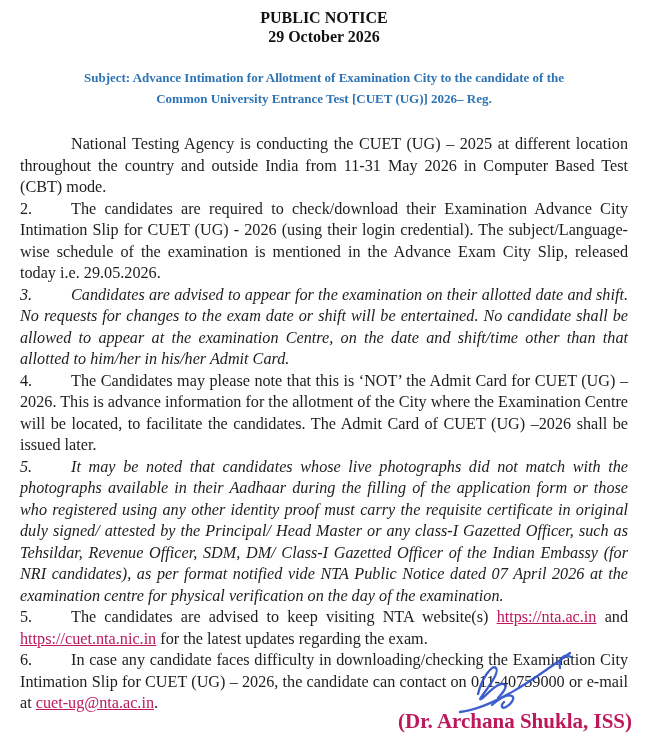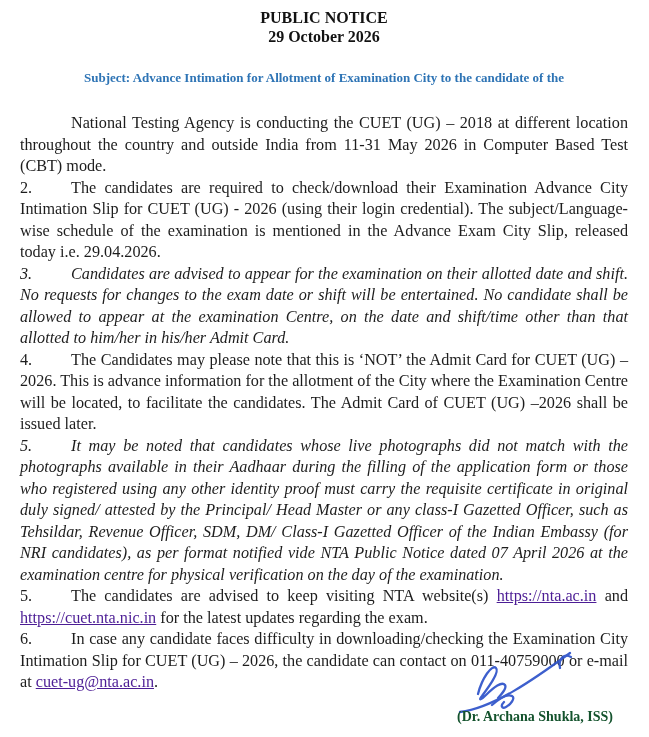--- a/index.html
+++ b/index.html
@@ -49,59 +49,60 @@
   .para.lead { text-indent: 51px; }
   .para.italic { font-style: italic; }
   .pnum {
     display: inline-block;
     width: 51px;
     text-indent: 0;
     font-style: inherit;
   }
   .bold { font-weight: normal; }
   a.doclink {
-    color: #4c1d95;
+    color: #be185d;
     text-decoration: underline;
     cursor: pointer;
   }
   .signature-area {
     position: absolute;
     left: 448px;
     top: 648px;
     width: 130px;
     height: 70px;
     pointer-events: none;
   }
   .signer {
     position: absolute;
-    right: 36px;
+    right: 17px;
     top: 709px;
     font-weight: bold;
-    font-size: 14px;
-    color: #14532d;
+    font-size: 21px;
+    color: #be185d;
     white-space: nowrap;
   }
 </style>
 </head>
 <body>
 
 <div class="page">
 
   <div class="title-block">
     <div class="notice-title">PUBLIC NOTICE</div>
     <div class="notice-date">29 October 2026</div>
   </div>
 
   <div class="subject">
     <span class="subj-line">Subject: Advance Intimation for Allotment of Examination City to the candidate of the</span>
+    <span class="subj-line">Common University Entrance Test [CUET (UG)] 2026– Reg.</span>
   </div>
 
   <div class="notice-body">
-      <p class="para lead"><span>National Testing Agency is conducting the CUET (UG) – 2018 at different location throughout the country and outside India from </span><span class="bold">11-31 May 2026</span><span> in Computer Based Test (CBT) mode.</span></p>
-      <p class="para"><span class="pnum">2.</span><span>The candidates are required to check/download their Examination Advance City Intimation Slip for CUET (UG) - 2026 (using their login credential). The subject/Language-wise schedule of the examination is mentioned in the Advance Exam City Slip, released today i.e. 29.04.2026.</span></p>
+      <p class="para lead"><span>National Testing Agency is conducting the CUET (UG) – 2025 at different location throughout the country and outside India from </span><span class="bold">11-31 May 2026</span><span> in Computer Based Test (CBT) mode.</span></p>
+      <p class="para"><span class="pnum">2.</span><span>The candidates are required to check/download their Examination Advance City Intimation Slip for CUET (UG) - 2026 (using their login credential). The subject/Language-wise schedule of the examination is mentioned in the Advance Exam City Slip, released today i.e. 29.05.2026.</span></p>
       <p class="para italic gap"><span class="pnum">3.</span><span>Candidates are advised to appear for the examination on their allotted date and shift. No requests for changes to the exam date or shift will be entertained. No candidate shall be allowed to appear at the examination Centre, on the date and shift/time other than that allotted to him/her in his/her Admit Card.</span></p>
       <p class="para gap"><span class="pnum">4.</span><span>The Candidates may please note that </span><span class="bold">this is ‘NOT’ the Admit Card for CUET (UG) – 2026.</span><span> This is advance information for the allotment of the City where the Examination Centre will be located, to facilitate the candidates. The Admit Card of CUET (UG) –2026 shall be issued later.</span></p>
       <p class="para italic gap"><span class="pnum">5.</span><span>It may be noted that candidates whose live photographs did not match with the photographs available in their Aadhaar during the filling of the application form  or those who registered using any other identity proof  must carry the requisite certificate in original duly signed/ attested by the Principal/ Head Master or any class-I Gazetted Officer, such as Tehsildar, Revenue Officer, SDM, DM/ Class-I Gazetted Officer of the Indian Embassy (for NRI candidates), as per format notified vide NTA </span><span class="bold">Public Notice dated 07 April 2026</span><span> at the examination centre for physical verification on the day of the examination.</span></p>
       <p class="para gap"><span class="pnum">5.</span><span>The candidates are advised to keep visiting NTA website(s) </span><a class="doclink bold" href="#">https://nta.ac.in</a><span> and </span><a class="doclink bold" href="#">https://cuet.nta.nic.in</a><span> for the latest updates regarding the exam.</span></p>
       <p class="para gap"><span class="pnum">6.</span><span>In case any candidate faces difficulty in downloading/checking the Examination City Intimation Slip for CUET (UG) – 2026, the candidate can contact on 011-40759000 or e-mail at </span><a class="doclink" href="#">cuet-ug@nta.ac.in</a><span>.</span></p>
     </div>
 
   <svg class="signature-area" viewBox="0 0 130 70" xmlns="http://www.w3.org/2000/svg">
     <g fill="none" stroke="#2d52c9" stroke-width="2.3" stroke-linecap="round" opacity="0.92">
       <path d="M30,46 C34,30 44,16 48,20 C52,24 40,40 34,48 C30,53 33,52 38,47 C46,39 54,33 57,37 C59,40 53,47 50,50"></path>

